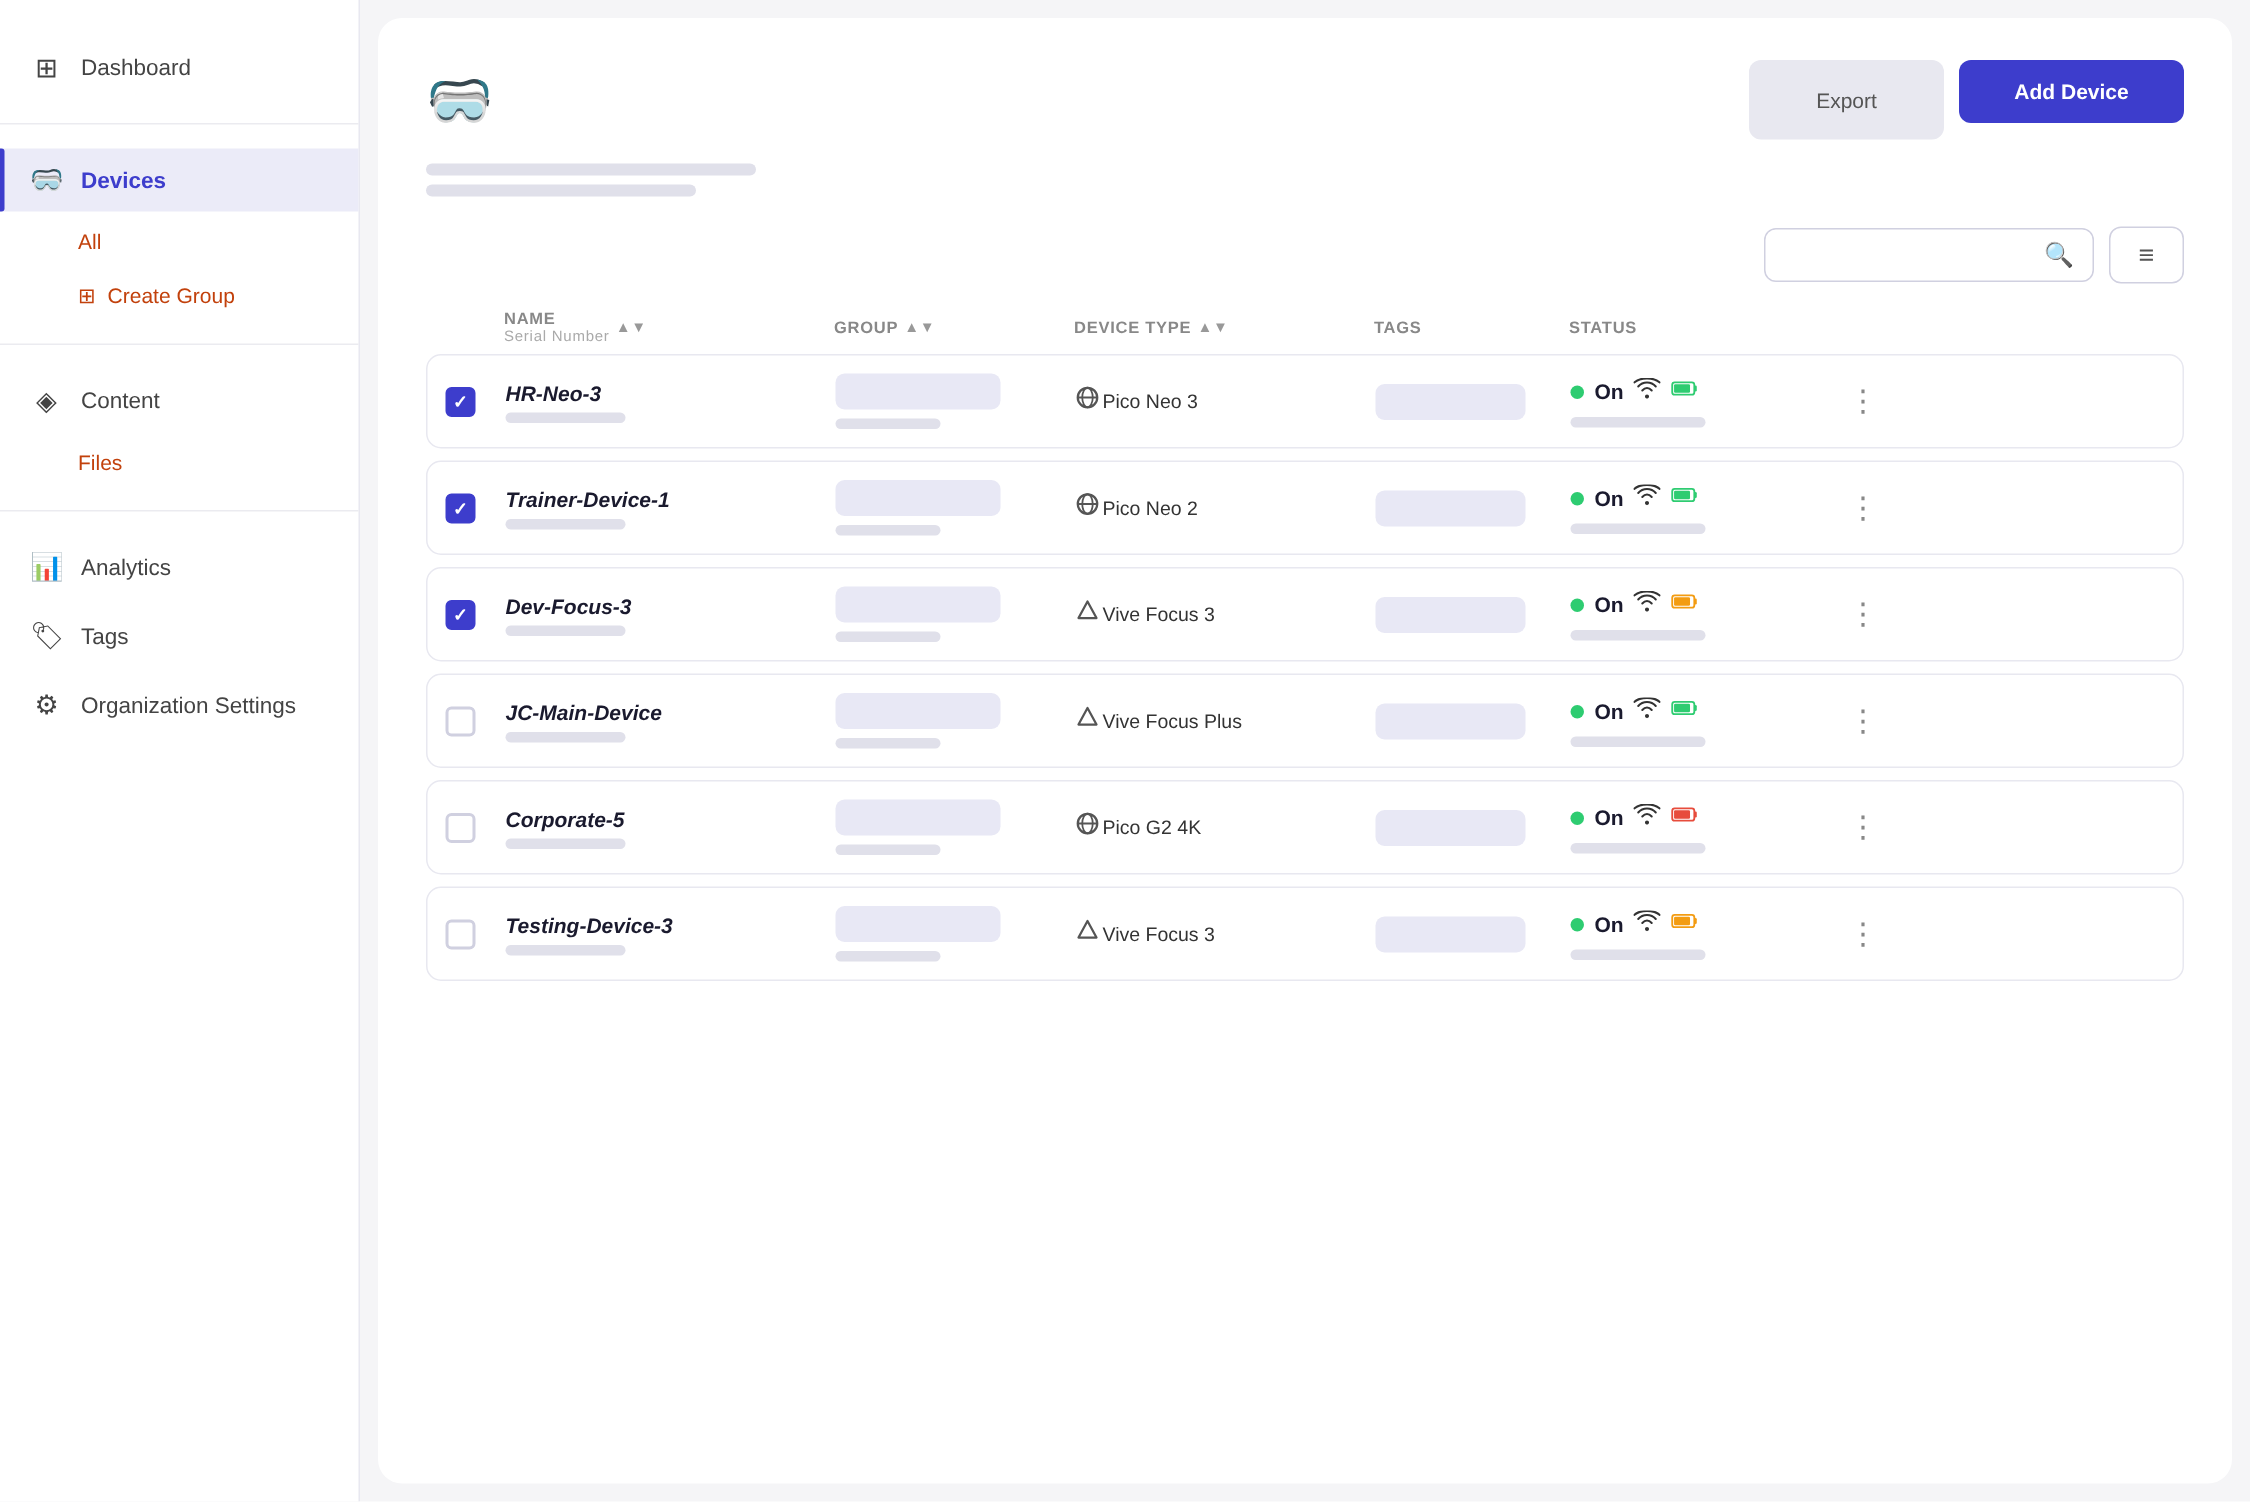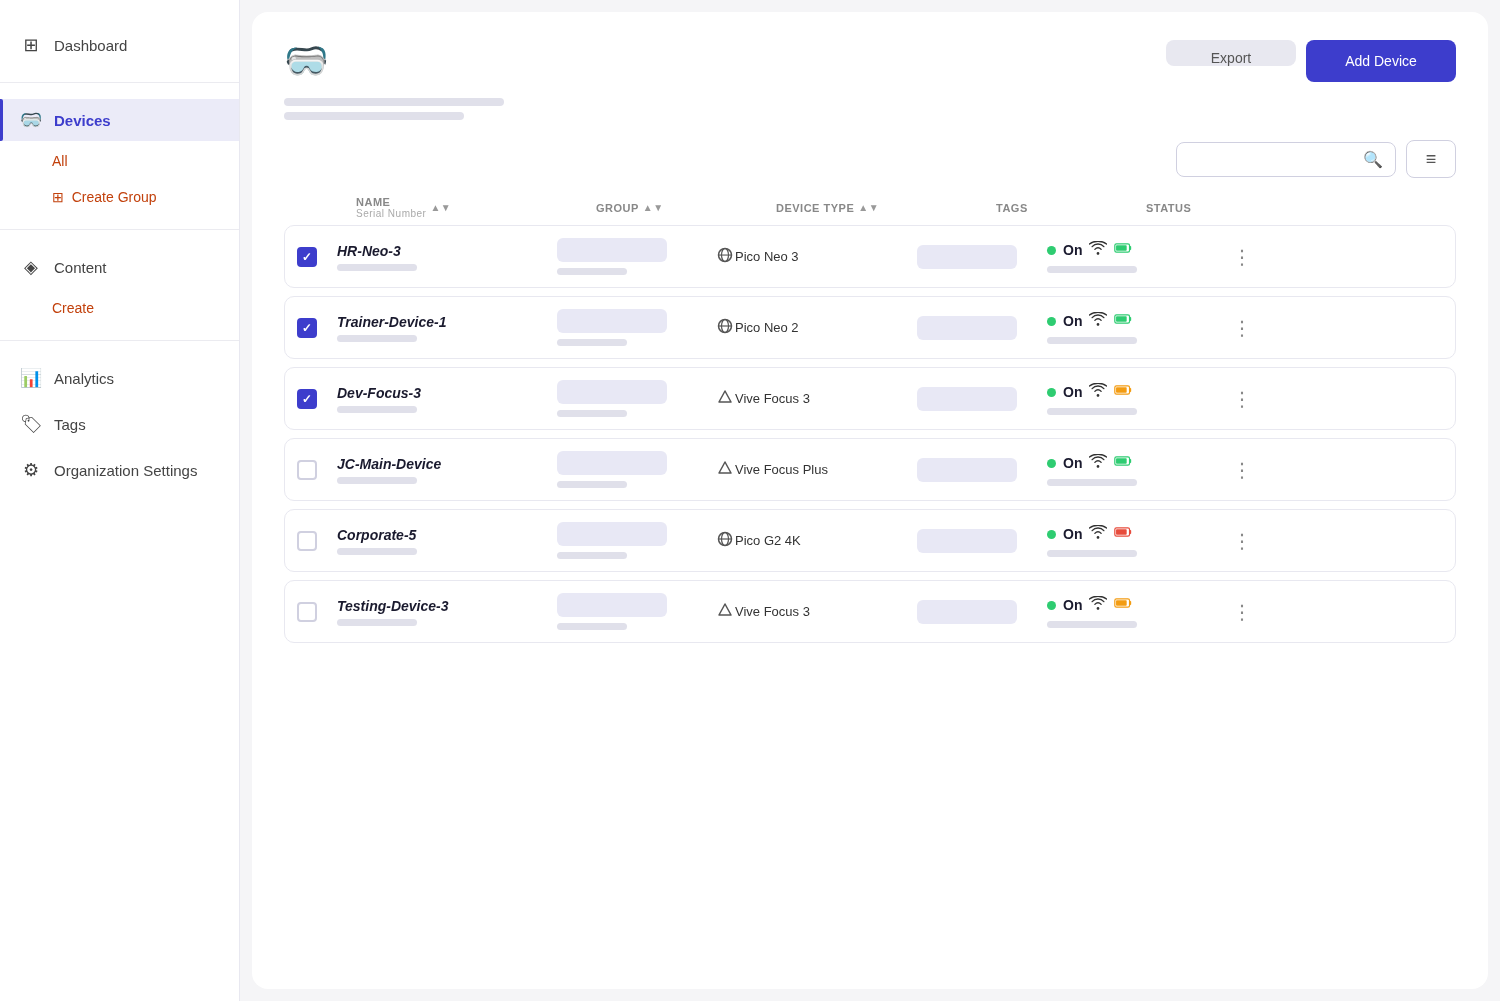--- a/index.html
+++ b/index.html
@@ -84,33 +84,33 @@
     }
     .btn-secondary {
       background: #e8e8f0;
       border: none;
       border-radius: 8px;
       padding: 10px 24px;
       font-size: 14px;
       color: #555;
       cursor: pointer;
       width: 130px;
-      height: 26px;
+      height: 53px;
     }
     .btn-primary {
       background: #3d3dcc;
       border: none;
       border-radius: 8px;
       padding: 10px 24px;
       font-size: 14px;
       color: #fff;
       cursor: pointer;
       width: 150px;
       height: 42px;
-      font-weight: 400;
+      font-weight: 700;
     }
 
     
     .skeleton-bar {
       height: 8px;
       background: #e0e0ea;
       border-radius: 4px;
       margin-bottom: 6px;
     }
 
@@ -161,21 +161,20 @@
     .table-header {
       display: grid;
       grid-template-columns: 40px 220px 160px 200px 130px 180px 30px;
       padding: 6px 12px;
       color: #888;
       font-size: 11px;
       font-weight: 700;
       letter-spacing: 0.5px;
       text-transform: uppercase;
       align-items: center;
-      gap: 20px;
     }
     .col-name { display: flex; align-items: center; gap: 4px; }
     .sort-icon { font-size: 10px; color: #999; display: flex; flex-direction: column; line-height: 1; }
 
     .device-row {
       display: grid;
       grid-template-columns: 40px 220px 160px 200px 130px 180px 30px;
       align-items: center;
       border: 1.5px solid #e8e8f0;
       border-radius: 10px;
@@ -311,21 +310,21 @@
     <span>Create Group</span>
   </div>
 
   <div class="sidebar-divider"></div>
 
   <div class="sidebar-item">
     <span class="sidebar-icon">◈</span>
     <span>Content</span>
   </div>
   <div class="sidebar-sub-item">
-    <span>Create</span>
+    <span>Files</span>
   </div>
 
   <div class="sidebar-divider"></div>
 
   <div class="sidebar-item">
     <span class="sidebar-icon">📊</span>
     <span>Analytics</span>
   </div>
 
   <div class="sidebar-item">

